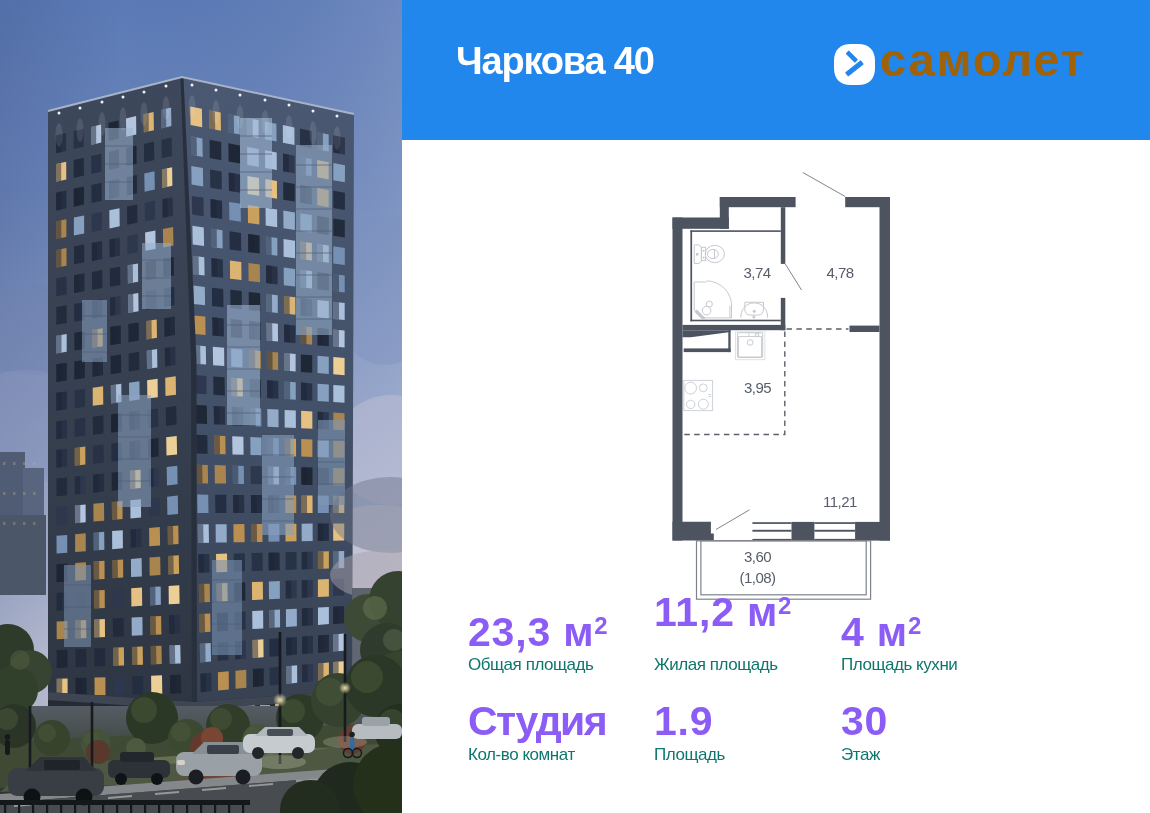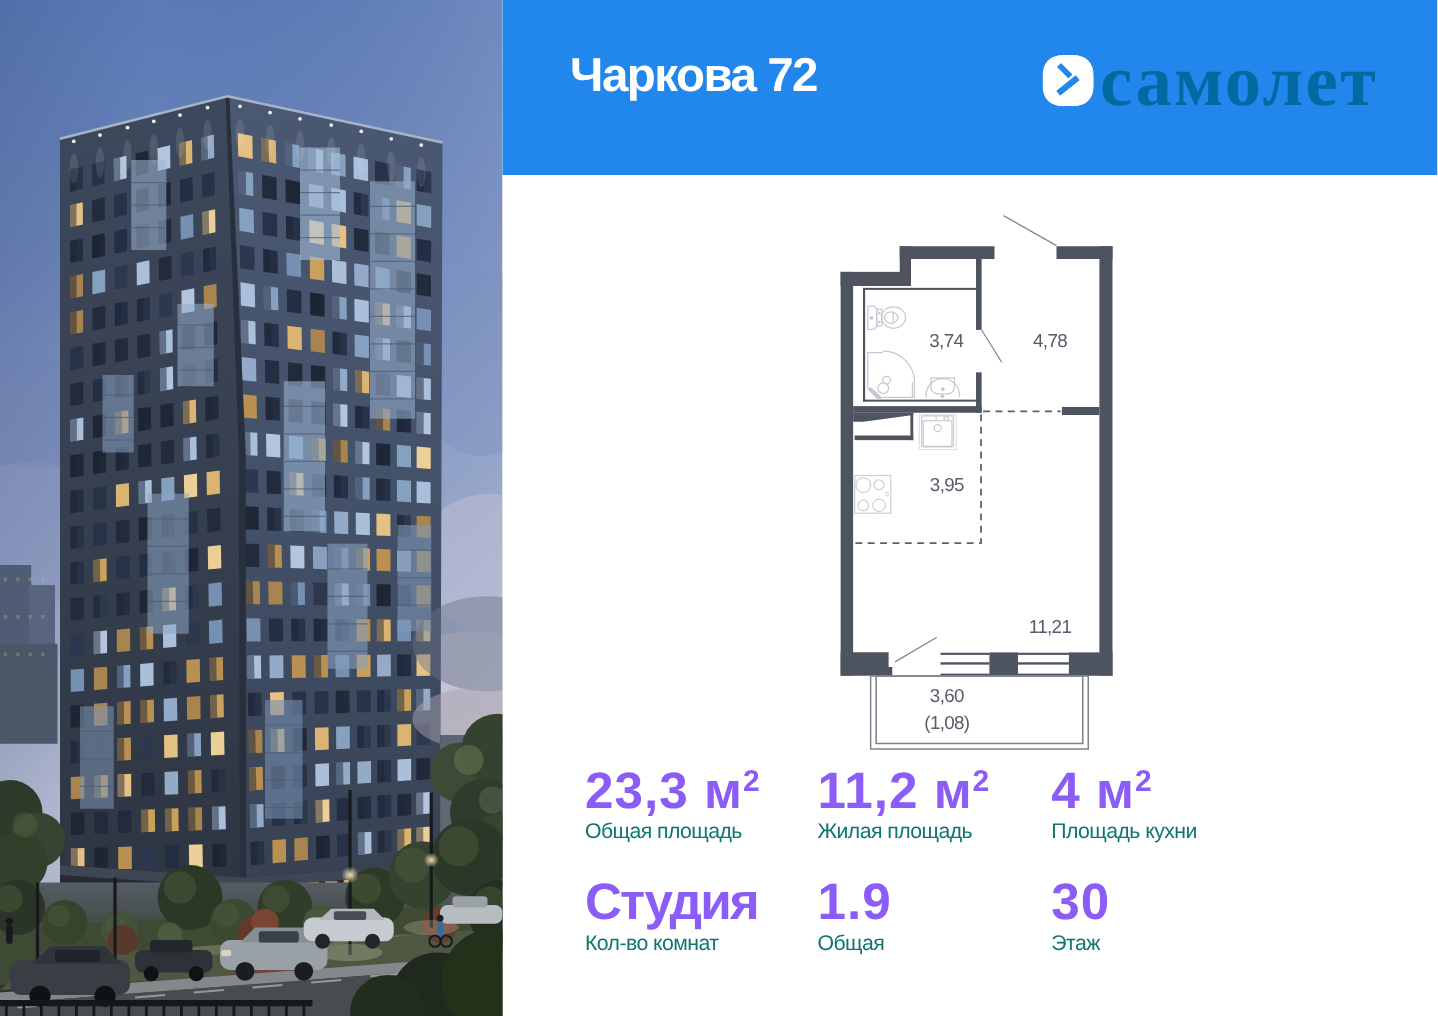--- a/index.html
+++ b/index.html
@@ -848,31 +848,31 @@
 <rect x="200" y="800" width="2.2" height="13" fill="#15181b"></rect>
 <rect x="214" y="800" width="2.2" height="13" fill="#15181b"></rect>
 <rect x="228" y="800" width="2.2" height="13" fill="#15181b"></rect>
 <rect x="242" y="800" width="2.2" height="13" fill="#15181b"></rect>
 </g>
     </svg>
 </div>
 
 <div class="abs" style="left:402px;top:0;width:748px;height:139.5px;background:#2187ec;"></div>
 
-<div class="abs" style="left:456px;top:42px;color:#ffffff;font-size:38px;font-weight:bold;letter-spacing:-1.2px;line-height:1;">Чаркова 72</div>
+<div class="abs" style="left:456px;top:42px;color:#ffffff;font-size:38px;font-weight:bold;letter-spacing:-1.2px;line-height:1;">Чаркова 40</div>
 
 <svg class="abs" style="left:834px;top:44px" width="41" height="41" viewBox="0 0 41 41">
 <path d="M20.5 0 H24 C35 0 41 6 41 17 V24 C41 35 35 41 24 41 H17 C6 41 0 35 0 24 V17 C0 6 6 0 17 0 Z" fill="#ffffff"></path>
 <g fill="#2187ec">
 <rect x="11.3" y="10.4" width="13" height="4.4" rx="0.5" transform="rotate(45 17.8 12.6)"></rect>
 <rect x="10.6" y="21.8" width="20" height="5" rx="0.5" transform="rotate(-38.5 20.6 24.6)"></rect>
 </g>
 </svg>
 
-<div class="abs" style="left:880px;top:36px;color:#0369a1;font-size:58px;font-weight:bold;letter-spacing:1.9px;line-height:1;font-family:Liberation Serif, serif;">самолет</div>
+<div class="abs" style="left:880px;top:36px;color:#a16207;font-size:47px;font-weight:bold;letter-spacing:1.9px;line-height:1;">самолет</div>
 <svg width="1150" height="813" viewBox="0 0 1150 813" style="position:absolute;left:0;top:0">
 
 <rect x="672.5" y="217.5" width="10" height="323" fill="#4d5460"></rect>
 
 <rect x="672.5" y="217.5" width="56.3" height="11.3" fill="#4d5460"></rect>
 
 <rect x="719.8" y="197" width="9" height="31.8" fill="#4d5460"></rect>
 
 <rect x="719.8" y="197" width="75.8" height="10.2" fill="#4d5460"></rect>
 
@@ -996,30 +996,30 @@
 
 <text x="757.5" y="561.5" text-anchor="middle" style="font-family:&quot;Liberation Sans&quot;,sans-serif;font-size:15px;letter-spacing:-0.5px;fill:#575d68">3,60</text>
 
 <text x="757.5" y="583" text-anchor="middle" style="font-family:&quot;Liberation Sans&quot;,sans-serif;font-size:15px;letter-spacing:-0.5px;fill:#575d68">(1,08)</text>
   </svg>
 
 <div class="abs num" style="left:468px;top:612px;">23,3 м<sup>2</sup></div>
 
 <div class="abs lbl" style="left:468px;top:656px;">Общая площадь</div>
 
-<div class="abs num" style="left:654px;top:612px;">11,2 м<sup>2</sup></div>
+<div class="abs num" style="left:654px;top:592px;">11,2 м<sup>2</sup></div>
 
 <div class="abs lbl" style="left:654px;top:656px;">Жилая площадь</div>
 
 <div class="abs num" style="left:841px;top:612px;">4 м<sup>2</sup></div>
 
 <div class="abs lbl" style="left:841px;top:656px;text-align:right;">Площадь кухни</div>
 
 <div class="abs num" style="left:468px;top:701px;letter-spacing:-1.6px;">Студия</div>
 
 <div class="abs lbl" style="left:468px;top:746px;">Кол-во комнат</div>
 
 <div class="abs num" style="left:654px;top:701px;">1.9</div>
 
-<div class="abs lbl" style="left:654px;top:746px;">Общая</div>
+<div class="abs lbl" style="left:654px;top:746px;">Площадь</div>
 
 <div class="abs num" style="left:841px;top:701px;">30</div>
 
 <div class="abs lbl" style="left:841px;top:746px;">Этаж</div>
 </body></html>

